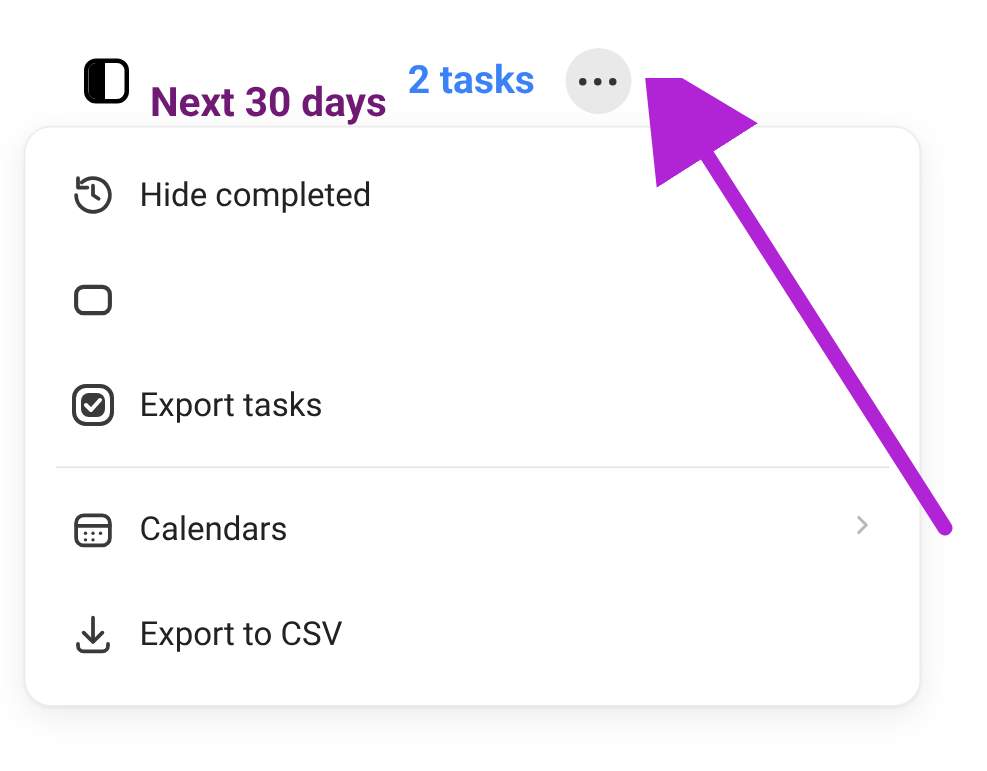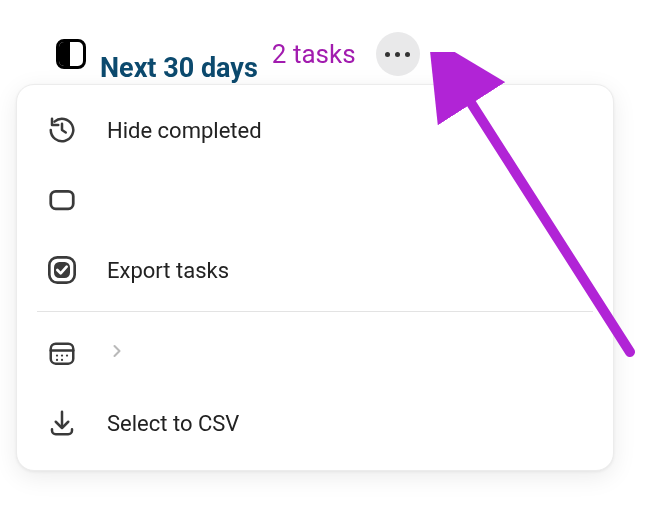--- a/index.html
+++ b/index.html
@@ -29,27 +29,27 @@
     .board-icon::before {
       content: "";
       position: absolute;
       left: 0; top: 0; bottom: 0;
       width: 44%;
       background: #000;
     }
     .page-title {
       font-size: 27px;
       font-weight: 700;
-      color: #0c4a6e;
+      color: #701a75;
       margin-top: 28px;
     }
     .task-count {
       font-size: 26px;
-      font-weight: 400;
-      color: #a21caf;
+      font-weight: 700;
+      color: #3b82f6;
     }
     .more-btn {
       width: 44px;
       height: 44px;
       border-radius: 50%;
       background: #e9e9ea;
       display: flex;
       align-items: center;
       justify-content: center;
       margin-left: 6px;
@@ -72,21 +72,21 @@
       width: 598px;
       background: #fff;
       border-radius: 18px;
       box-shadow: 0 6px 24px rgba(0,0,0,0.08), 0 1px 3px rgba(0,0,0,0.06);
       border: 1px solid #ececec;
       padding: 10px 0 12px 0;
     }
     .menu-item {
       display: flex;
       align-items: center;
-      gap: 28px;
+      gap: 14px;
       padding: 18px 28px 18px 28px;
       font-size: 22px;
       color: #222;
       cursor: pointer;
     }
     .menu-sep {
       height: 1px;
       background: #e3e3e3;
       margin: 6px 20px;
     }
@@ -167,36 +167,37 @@
       <svg width="30" height="30" viewBox="0 0 24 24" fill="none" stroke="#3a3a3a" stroke-width="2" stroke-linecap="round" stroke-linejoin="round">
         <rect x="3" y="4.5" width="18" height="16" rx="4"></rect>
         <line x1="3" y1="10" x2="21" y2="10"></line>
         <circle cx="8" cy="14" r="0.9" fill="#3a3a3a" stroke="none"></circle>
         <circle cx="12" cy="14" r="0.9" fill="#3a3a3a" stroke="none"></circle>
         <circle cx="16" cy="14" r="0.9" fill="#3a3a3a" stroke="none"></circle>
         <circle cx="8" cy="17.5" r="0.9" fill="#3a3a3a" stroke="none"></circle>
         <circle cx="12" cy="17.5" r="0.9" fill="#3a3a3a" stroke="none"></circle>
       </svg>
     </span>
+    <span class="menu-label">Calendars</span>
     <span class="chev">
       <svg width="20" height="20" viewBox="0 0 24 24" fill="none" stroke="#b9b9b9" stroke-width="2.5" stroke-linecap="round" stroke-linejoin="round">
         <polyline points="9 6 15 12 9 18"></polyline>
       </svg>
     </span>
   </div>
 
   <div class="menu-item">
     <span class="icon-wrap">
       <svg width="30" height="30" viewBox="0 0 24 24" fill="none" stroke="#3a3a3a" stroke-width="2" stroke-linecap="round" stroke-linejoin="round">
         <line x1="12" y1="3" x2="12" y2="15"></line>
         <polyline points="7 11 12 16 17 11"></polyline>
         <path d="M4 17v1a3 3 0 0 0 3 3h10a3 3 0 0 0 3-3v-1"></path>
       </svg>
     </span>
-    <span class="menu-label">Select to CSV</span>
+    <span class="menu-label">Export to CSV</span>
   </div>
 
 </div>
 
 <svg class="anno-arrow" viewBox="0 0 230 310">
   <defs>
     <marker id="ah" markerWidth="8" markerHeight="8" refX="4" refY="4" orient="auto">
       <polygon points="0,0 8,4 0,8" fill="#b124d6"></polygon>
     </marker>
   </defs>

